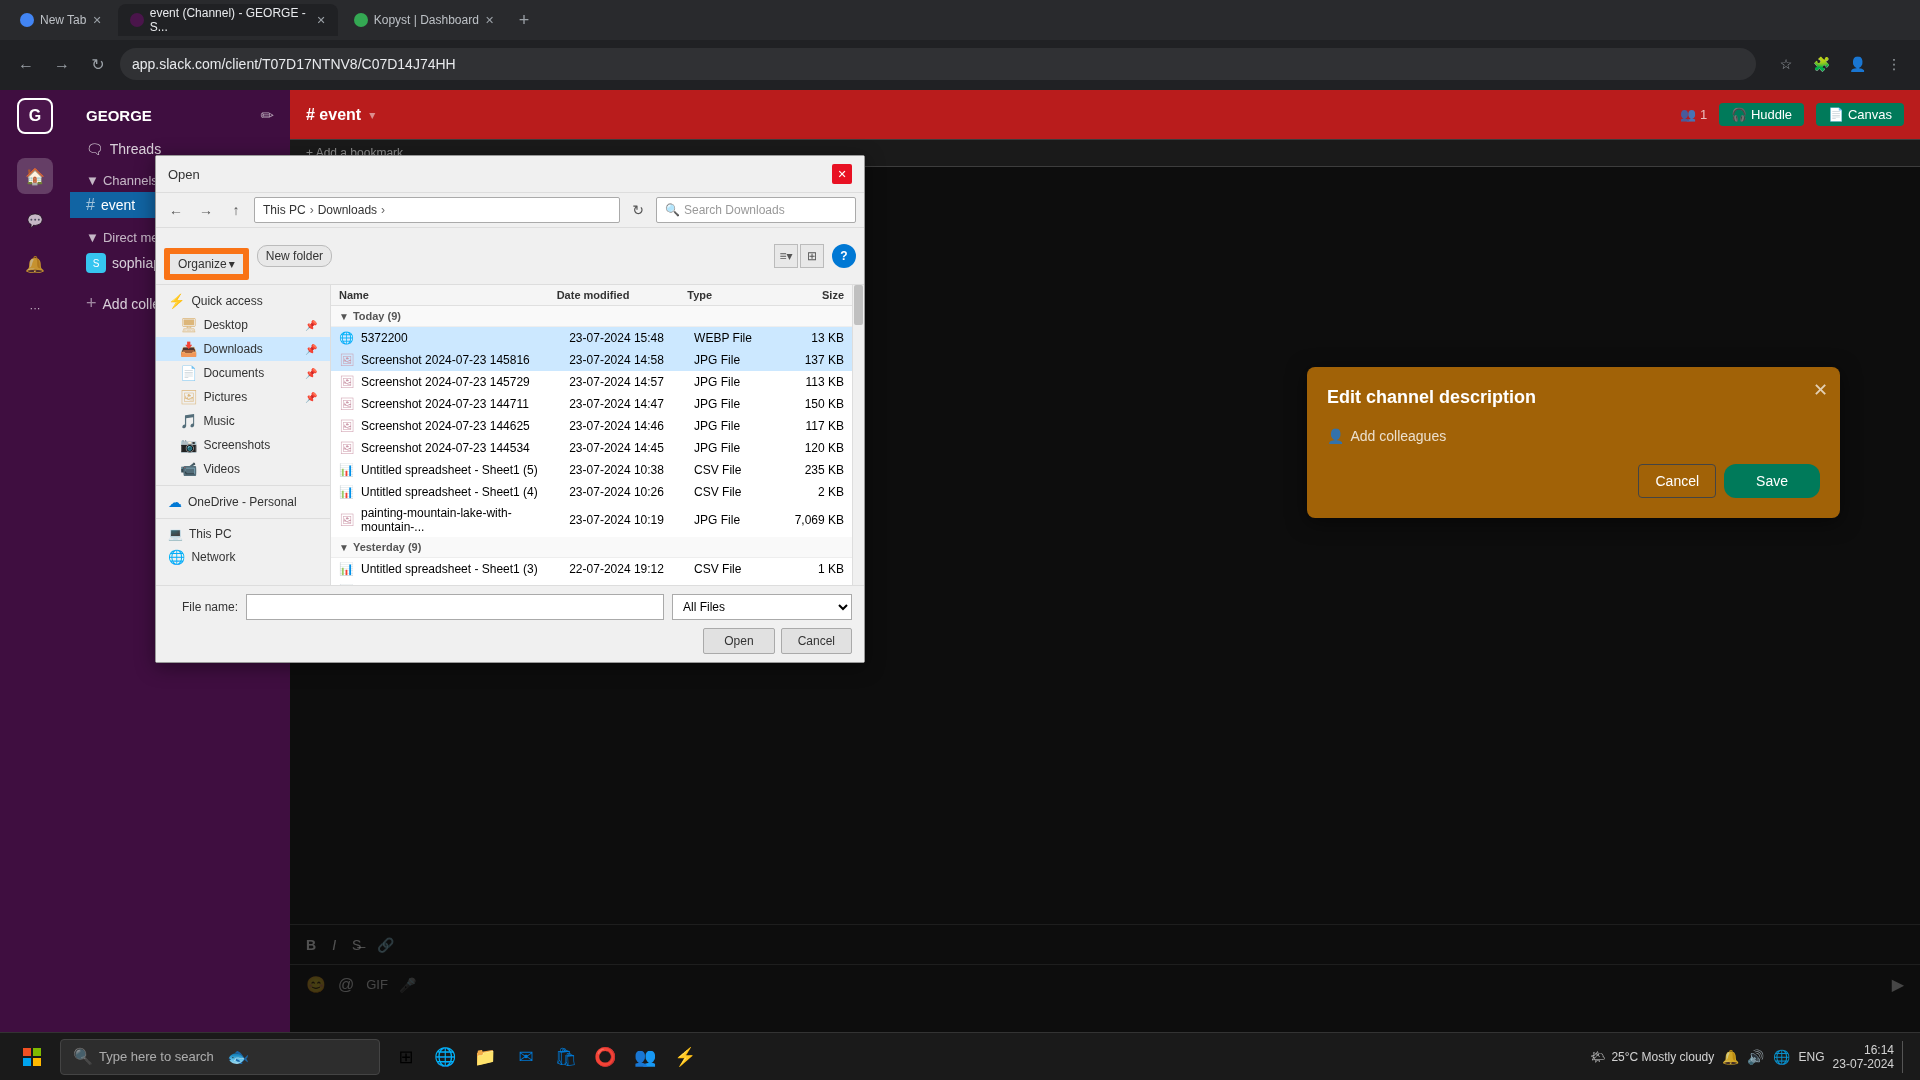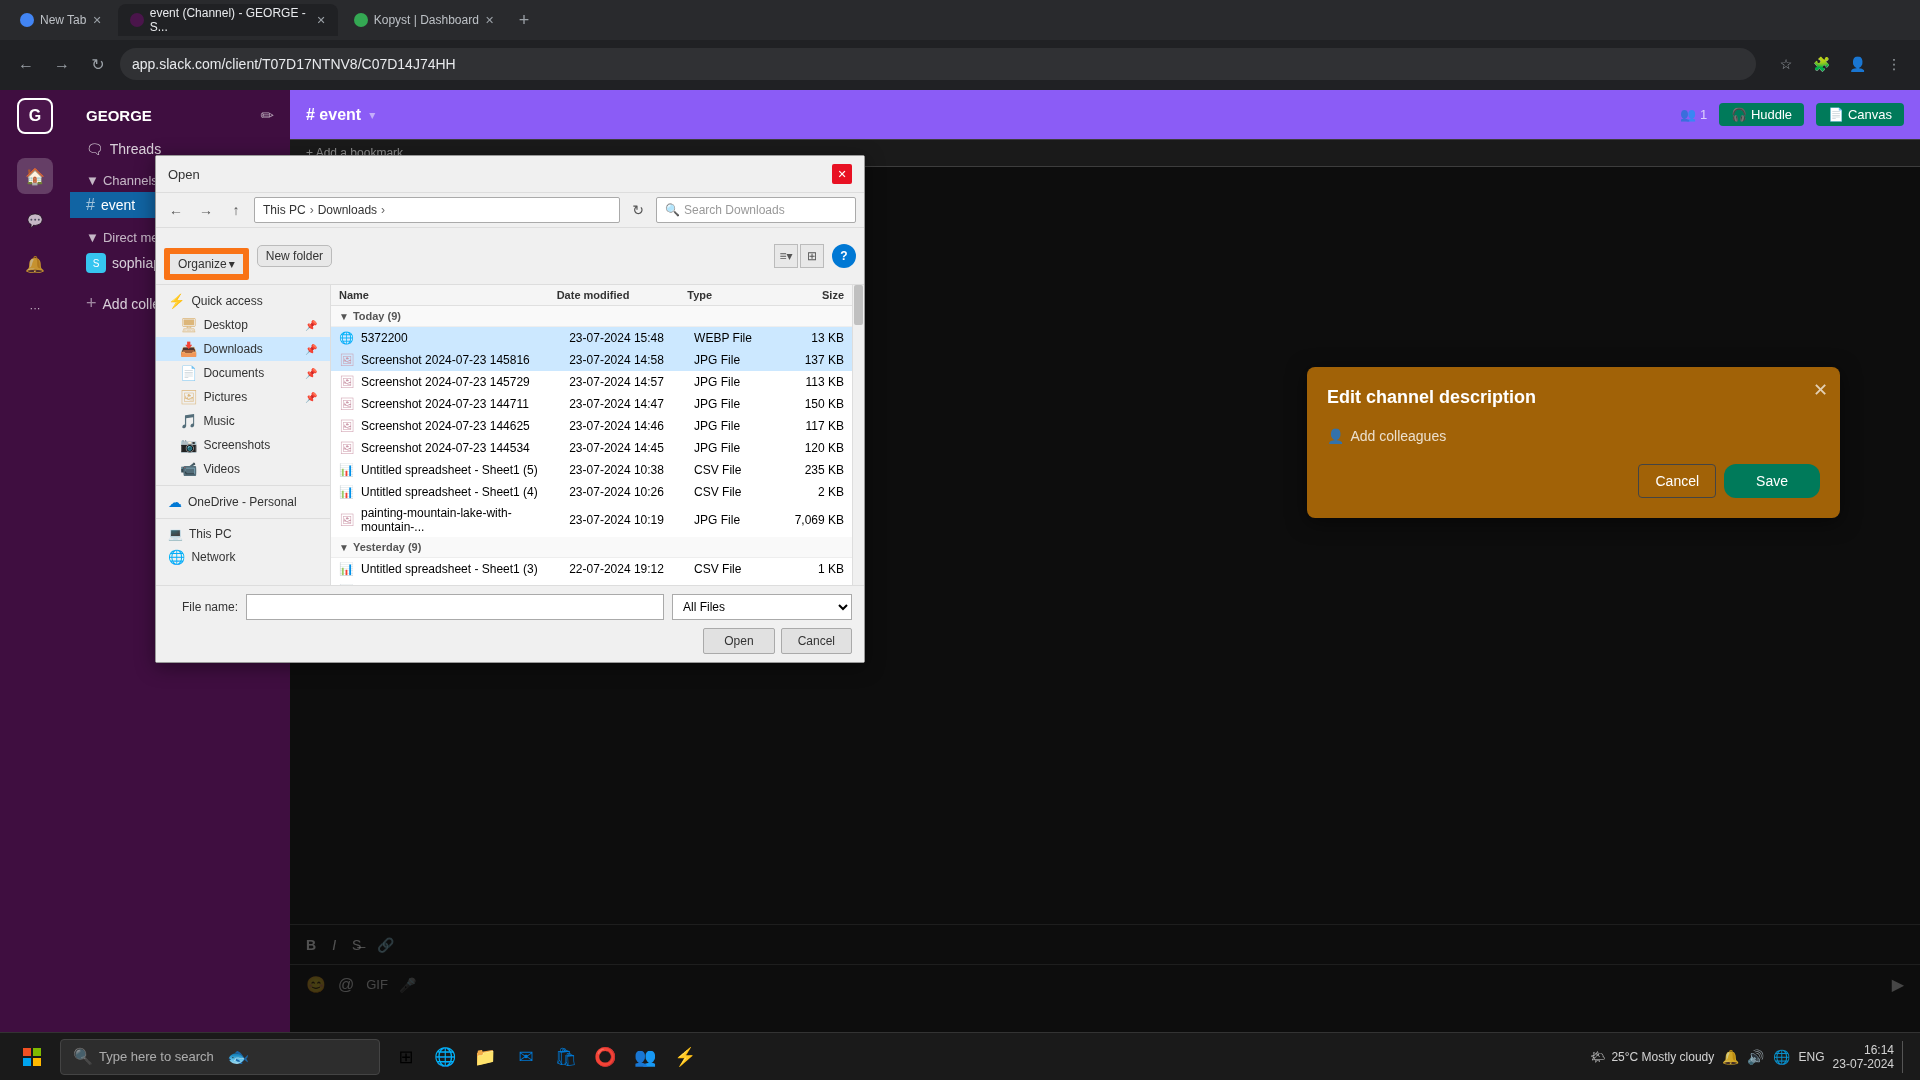--- a/index.html
+++ b/index.html
@@ -38,21 +38,21 @@
     .channel-section { padding: 4px 0; }
     .channel-section-header { display: flex; align-items: center; padding: 4px 16px; font-size: 13px; color: rgba(255,255,255,0.7); cursor: pointer; gap: 4px; }
     .channel-item { display: flex; align-items: center; padding: 4px 16px; font-size: 14px; cursor: pointer; gap: 6px; }
     .channel-item.active { background: #1164a3; color: white; }
     .channel-item .hash { font-size: 16px; color: rgba(255,255,255,0.6); }
     .dm-avatar { width: 20px; height: 20px; border-radius: 4px; background: #36c5f0; display: flex; align-items: center; justify-content: center; font-size: 10px; color: white; }
     .online-dot { width: 8px; height: 8px; border-radius: 50%; background: #2bac76; }
 
     
     .main-content { flex: 1; background: #1a1a1a; display: flex; flex-direction: column; position: relative; overflow: hidden; }
-    .channel-topbar { height: 50px; background: #8b5cf6; border-bottom: 1px solid #3d3d3d; display: flex; align-items: center; padding: 0 16px; gap: 8px; }
+    .channel-topbar { height: 50px; background: #b91c1c; border-bottom: 1px solid #3d3d3d; display: flex; align-items: center; padding: 0 16px; gap: 8px; }
     .channel-name { font-size: 16px; font-weight: 700; color: white; }
     .topbar-icons { margin-left: auto; display: flex; gap: 12px; align-items: center; color: rgba(255,255,255,0.7); font-size: 14px; }
     .topbar-btn { background: #007a5a; color: white; padding: 4px 12px; border-radius: 4px; font-size: 13px; cursor: pointer; }
 
     .channel-body { flex: 1; overflow: hidden; position: relative; }
 
     
     .overlay { position: absolute; top: 0; left: 0; right: 0; bottom: 0; background: rgba(0,0,0,0.5); z-index: 5; }
 
     
@@ -80,21 +80,21 @@
     .dialog-title-text { font-size: 13px; color: #333; font-weight: 400; }
     .dialog-close-btn { width: 20px; height: 20px; background: #e81123; border-radius: 2px; display: flex; align-items: center; justify-content: center; color: white; font-size: 11px; cursor: pointer; }
     .dialog-toolbar { background: #f0f0f0; padding: 4px 8px; display: flex; align-items: center; gap: 6px; border-bottom: 1px solid #ddd; }
     .dialog-nav-btn { width: 24px; height: 24px; display: flex; align-items: center; justify-content: center; color: #555; font-size: 14px; cursor: pointer; }
     .breadcrumb-bar { flex: 1; height: 26px; background: white; border: 1px solid #aaa; border-radius: 2px; display: flex; align-items: center; padding: 0 8px; font-size: 12px; color: #333; gap: 4px; }
     .breadcrumb-arrow { color: #666; }
     .refresh-btn { width: 24px; height: 24px; display: flex; align-items: center; justify-content: center; color: #555; font-size: 14px; cursor: pointer; }
     .search-bar { height: 26px; width: 200px; background: white; border: 1px solid #aaa; border-radius: 2px; display: flex; align-items: center; padding: 0 8px; font-size: 12px; color: #999; gap: 4px; }
     .dialog-actions-bar { background: #f0f0f0; padding: 4px 8px; display: flex; align-items: center; gap: 8px; border-bottom: 1px solid #ddd; }
     .organize-btn { font-size: 12px; color: #333; cursor: pointer; display: flex; align-items: center; gap: 2px; background: #e8e8e8; border: 6px solid #f97316; padding: 3px 8px; border-radius: 2px; margin-top: 16px; }
-    .new-folder-btn { font-size: 12px; color: #333; cursor: pointer; background: #e8e8e8; border: 1px solid #bbb; padding: 3px 8px; border-radius: 5px; }
+    .new-folder-btn { font-size: 12px; color: #333; cursor: pointer; background: #e8e8e8; border: 1px solid #bbb; padding: 3px 8px; border-radius: 10px; }
     .view-btns { margin-left: auto; display: flex; gap: 2px; }
     .view-btn { width: 24px; height: 24px; display: flex; align-items: center; justify-content: center; color: #555; font-size: 12px; cursor: pointer; border: 1px solid #bbb; background: #e8e8e8; }
     .help-btn { width: 24px; height: 24px; background: #0078d4; border-radius: 50%; display: flex; align-items: center; justify-content: center; color: white; font-size: 12px; font-weight: bold; cursor: pointer; }
 
     
     .dialog-body { display: flex; height: 300px; }
     .nav-panel { width: 175px; background: #f0f0f0; border-right: 1px solid #ddd; padding: 4px 0; overflow-y: auto; }
     .nav-item { display: flex; align-items: center; padding: 4px 12px; font-size: 12px; color: #333; cursor: pointer; gap: 6px; }
     .nav-item.active { background: #cce8ff; }
     .nav-item-icon { font-size: 14px; }

